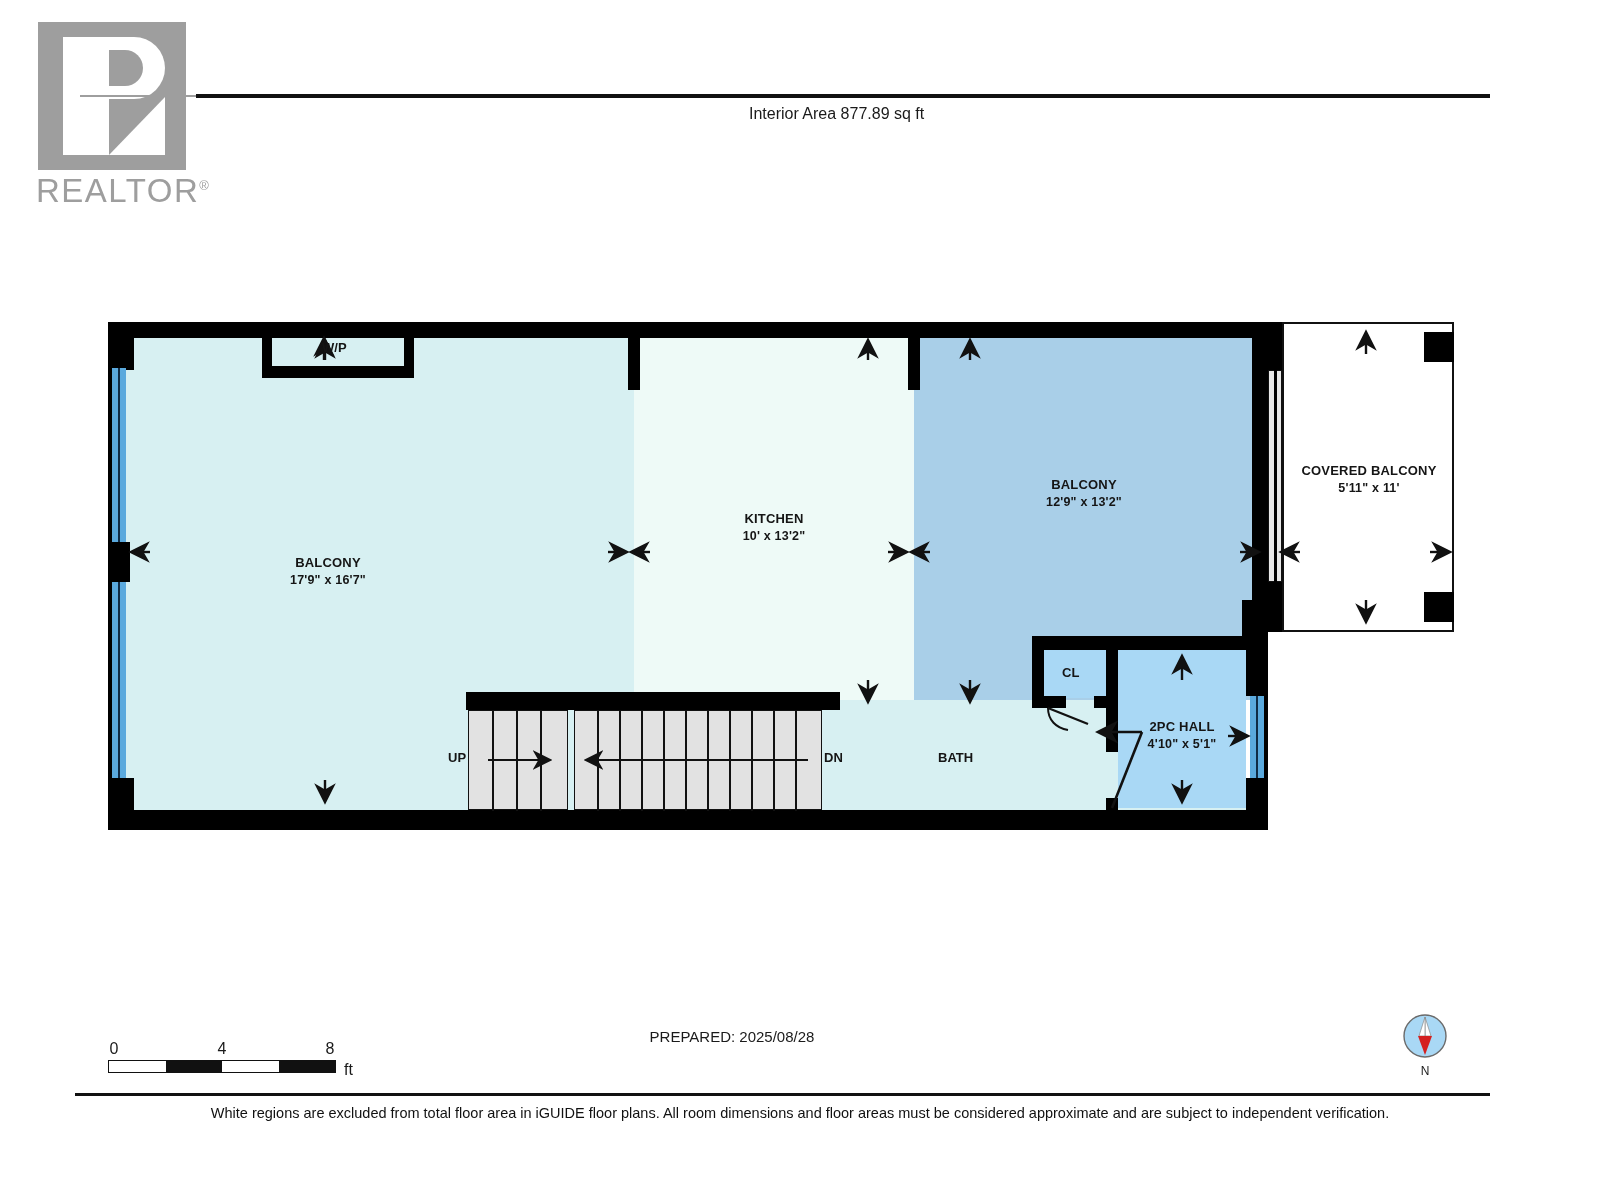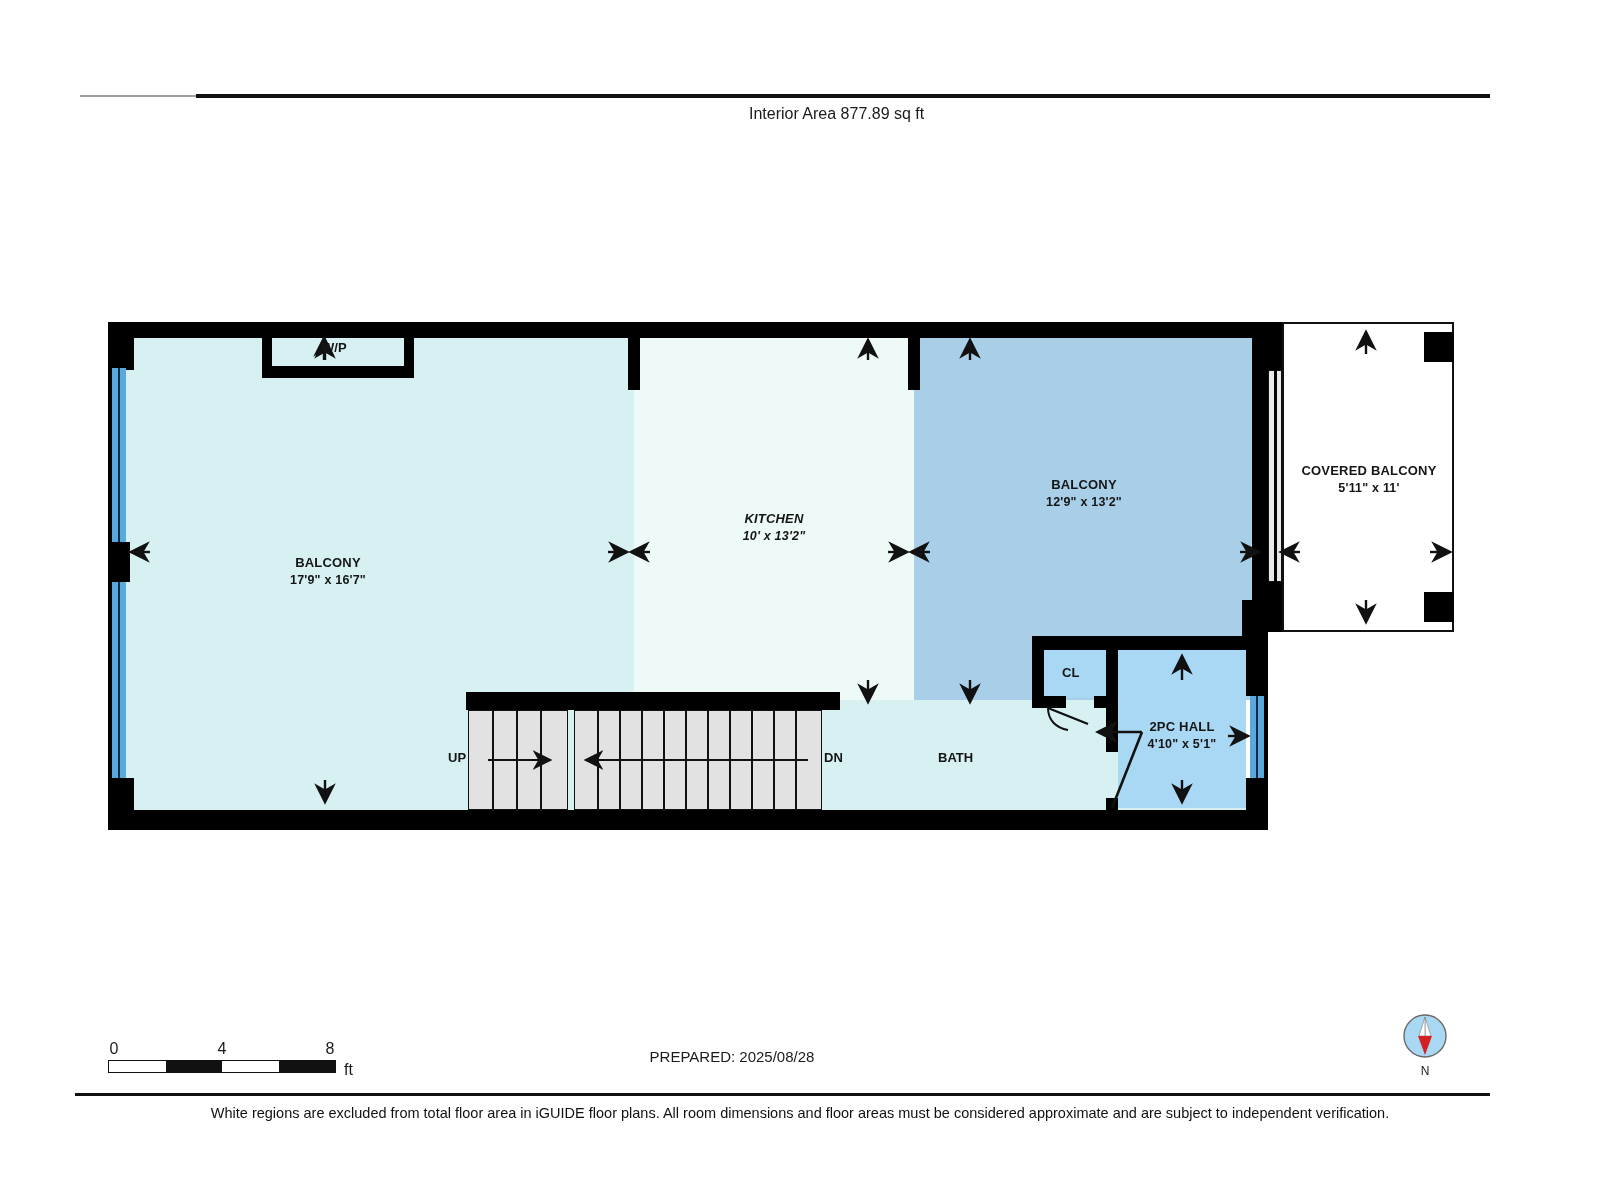--- a/index.html
+++ b/index.html
@@ -137,21 +137,21 @@
     position: relative; width: 228px; height: 13px;
     border: 1.5px solid #111; box-sizing: border-box; background: #fff;
     display: flex;
   }
   #scalebar .bar i { display: block; height: 100%; flex: 1 1 25%; }
   #scalebar .bar i.dark { background: #111; }
   #scalebar .unit {
     position: absolute; left: 236px; top: 21px; font-size: 16px;
   }
   #prepared {
-    position: absolute; left: 0; top: 48px; width: 1464px;
+    position: absolute; left: 0; top: 28px; width: 1464px;
     text-align: center; font-size: 15px;
   }
   #compass { position: absolute; left: 1402px; top: 1012px; width: 46px; height: 74px; }
   #compass .n {
     position: absolute; left: 0; top: 52px; width: 46px;
     text-align: center; font-size: 12px;
   }
   #disclaimer-rule {
     position: absolute; left: 75px; top: 1093px;
     width: 1415px; height: 3px; background: #111;
@@ -159,20 +159,28 @@
   #disclaimer {
     position: absolute; left: 0; top: 1105px; width: 1600px;
     text-align: center; font-size: 14.5px; color: #111;
   }
 </style>
 </head>
 <body>
 
 <div id="header">
 
+  <div id="realtor-logo">
+    <div class="r-box"></div>
+    <div class="r-stem"></div>
+    <div class="r-bowl"></div>
+    <div class="r-bowl-inner"></div>
+    <div class="r-leg"></div>
+    <div class="r-word"><span>REALTOR</span><sup>®</sup></div>
+  </div>
 
   <div id="logo-rule"></div>
   <div id="title-rule"></div>
 
   <div id="floor-meta">
     <div class="meta-row second">
       <div class="meta-label">Main Floor</div>
       <div class="meta-value">Interior Area 877.89 sq ft</div>
     </div>
   </div>
@@ -308,21 +316,21 @@
     <g stroke="#111" stroke-width="2.4" fill="none" marker-end="url(#ar)">
       <path d="M324,60 L324,40"></path>
     </g>
   </svg>
 
   <div class="lbl" style="left:268px; top:254px; width:120px;">
     <span>BALCONY</span>
     <span class="dim">17'9" x 16'7"</span>
   </div>
 
-  <div class="lbl" style="left:714px; top:210px; width:120px;font-style:italic;">
+  <div class="lbl" style="left:714px; top:210px; width:120px;">
     <span>KITCHEN</span>
     <span class="dim">10' x 13'2"</span>
   </div>
 
   <div class="lbl" style="left:1024px; top:176px; width:120px;">
     <span>BALCONY</span>
     <span class="dim">12'9" x 13'2"</span>
   </div>
 
   <div class="lbl" style="left:1122px; top:418px; width:120px;">

